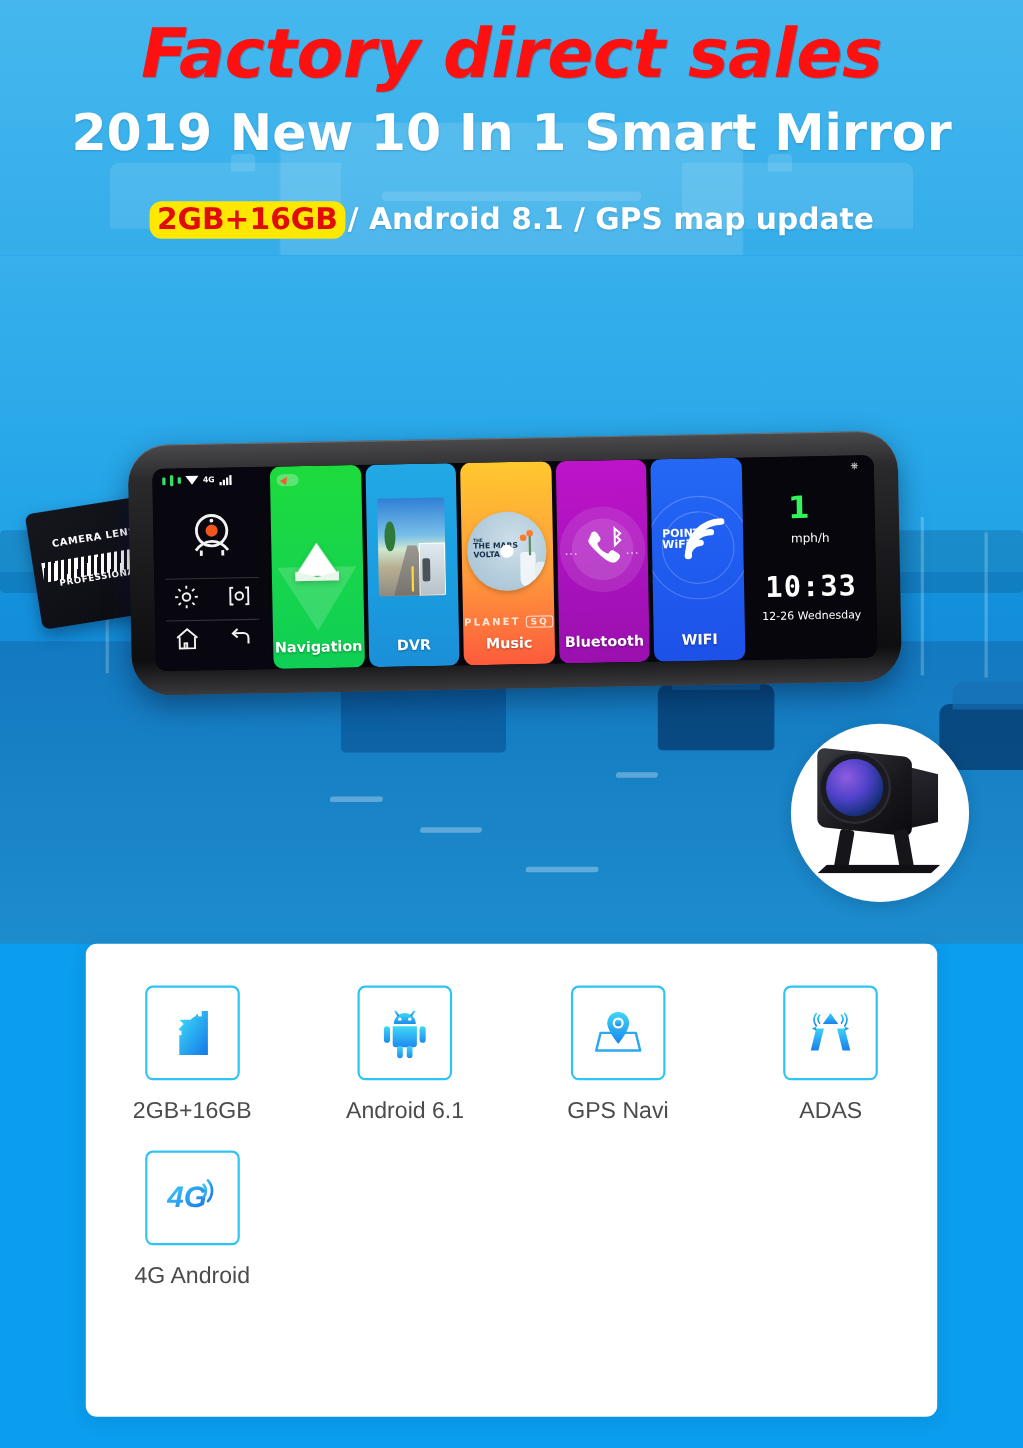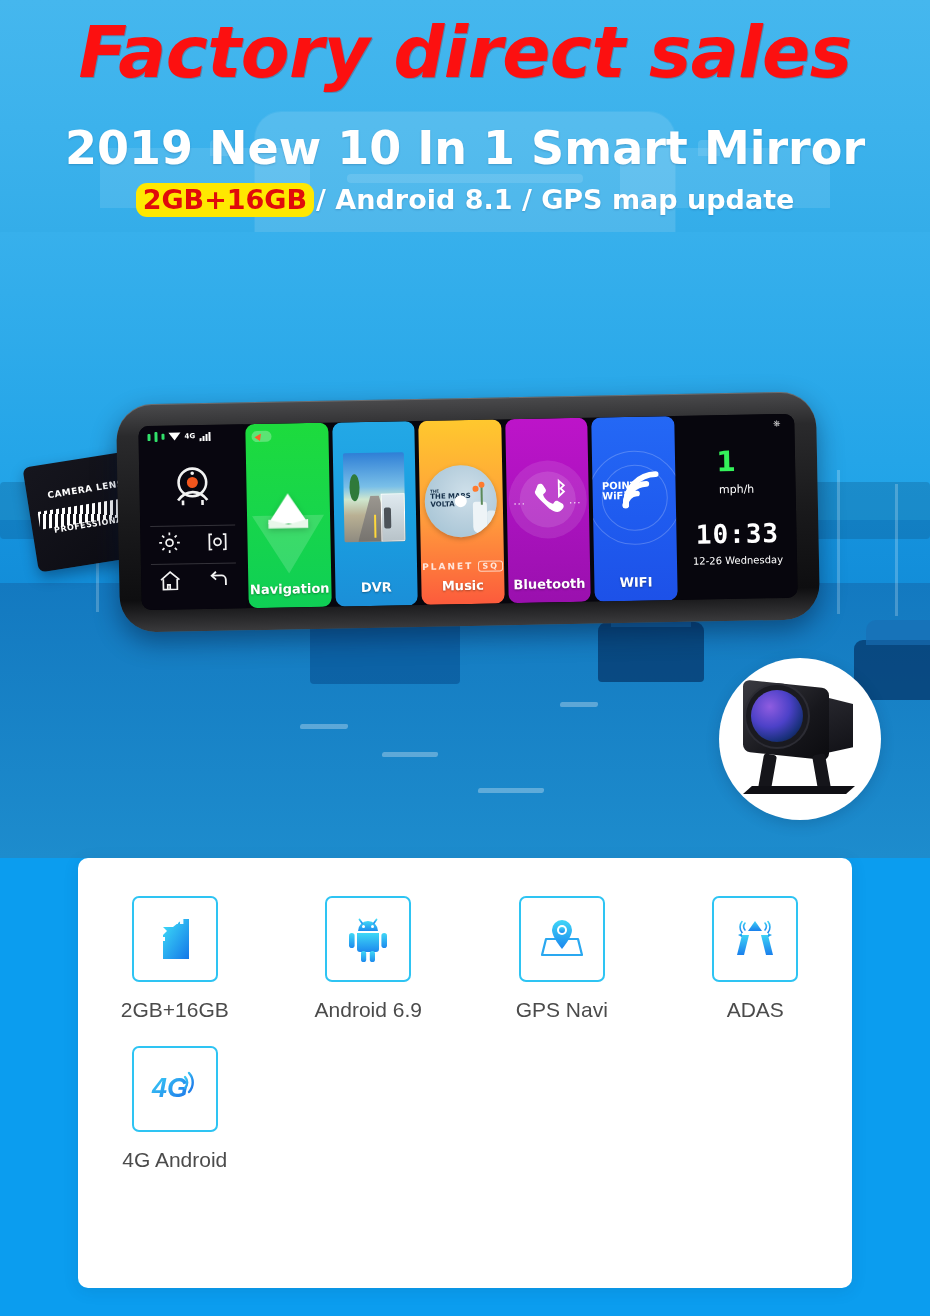--- a/index.html
+++ b/index.html
@@ -34,27 +34,27 @@
   .hdr-wing-l,.hdr-wing-r{
     position:absolute;top:148px;width:210px;height:60px;
     background:rgba(255,255,255,.10);
   }
   .hdr-wing-l{left:100px;border-radius:8px 0 0 0;}
   .hdr-wing-r{right:100px;border-radius:0 8px 0 0;}
   .hdr-nub{position:absolute;top:140px;width:22px;height:16px;background:rgba(255,255,255,.12);border-radius:4px 4px 0 0;}
 
   .title-red{
     position:absolute;left:0;right:0;top:16px;text-align:center;
-    font-size:71px;font-weight:bold;font-style:italic;
+    font-size:62px;font-weight:bold;font-style:italic;
     color:#fc1010;letter-spacing:-.5px;line-height:1.05;
     text-shadow:1px 1px 0 rgba(120,0,0,.25);
     font-family:"DejaVu Sans",sans-serif;
   }
   .title-white{
-    position:absolute;left:0;right:0;top:124px;text-align:center;
+    position:absolute;left:0;right:0;top:96px;text-align:center;
     font-size:46px;font-weight:bold;color:#fff;line-height:1.05;
     font-family:"DejaVu Sans",sans-serif;
     text-shadow:0 1px 2px rgba(0,60,110,.25);
   }
   .subline{
     position:absolute;left:0;right:0;top:183px;text-align:center;
     font-size:27px;font-weight:bold;color:#fff;
     font-family:"DejaVu Sans",sans-serif;
     text-shadow:0 1px 2px rgba(0,60,110,.25);
   }
@@ -489,21 +489,21 @@
             <path d="M16 18a10 10 0 0 1 20 0z" fill="url(#g2)"></path>
             <circle cx="21.5" cy="13.5" r="1.5" fill="#fff"></circle>
               <circle cx="30.5" cy="13.5" r="1.5" fill="#fff"></circle>
             <path d="M17.5 6.5 20 10M34.5 6.5 32 10" stroke="url(#g2)" stroke-width="1.8" stroke-linecap="round"></path>
             <rect x="7" y="20" width="5.6" height="15" rx="2.8" fill="url(#g2)"></rect>
             <rect x="39.4" y="20" width="5.6" height="15" rx="2.8" fill="url(#g2)"></rect>
             <rect x="19" y="38" width="5.2" height="11" rx="2.6" fill="url(#g2)"></rect>
             <rect x="27.8" y="38" width="5.2" height="11" rx="2.6" fill="url(#g2)"></rect>
           </svg>
         </div>
-        <div class="cap">Android 6.9</div>
+        <div class="cap">Android 6.1</div>
       </div>
 
 
 
       <div class="feat">
         <div class="box rnd">
           <svg class="gi" viewBox="0 0 52 52">
             <defs>
                 <linearGradient id="g6" x1="0" y1="0" x2="0" y2="1">
               <stop offset="0" stop-color="#3fd6f7"></stop>

